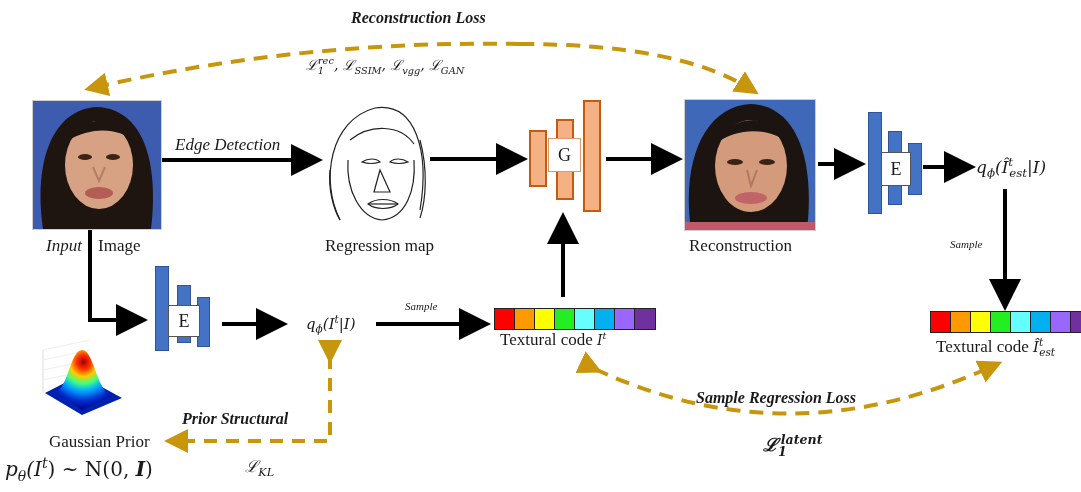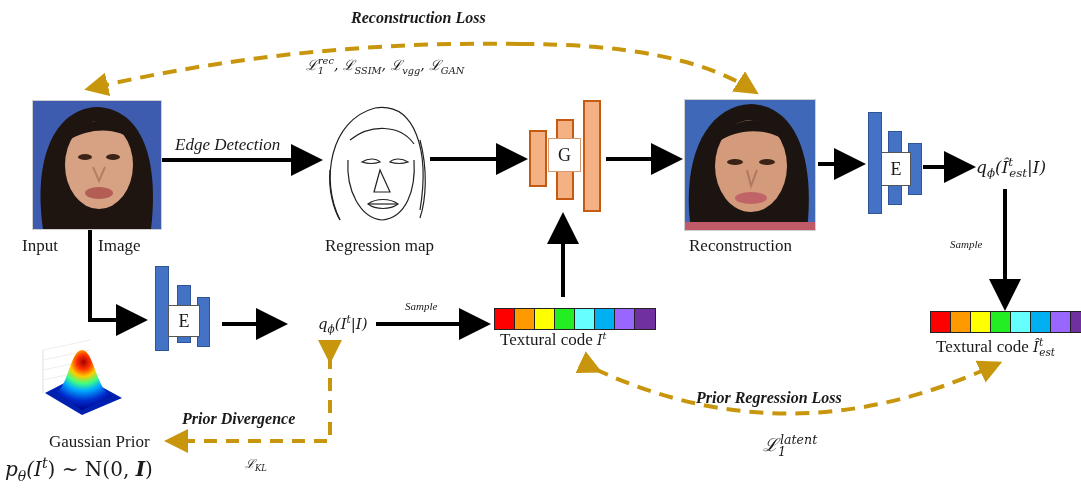--- a/index.html
+++ b/index.html
@@ -95,21 +95,21 @@
     <rect width="128" height="128" fill="#3d5cb0"></rect>
     <path d="M10,128 C0,60 20,8 64,6 C110,8 126,60 118,128 Z" fill="#1e1410"></path>
     <ellipse cx="66" cy="64" rx="34" ry="44" fill="#d7a283"></ellipse>
     <path d="M34,40 C44,14 92,12 100,40 C88,28 60,24 34,40 Z" fill="#1e1410"></path>
     <ellipse cx="52" cy="56" rx="7" ry="3" fill="#3b2417"></ellipse>
     <ellipse cx="80" cy="56" rx="7" ry="3" fill="#3b2417"></ellipse>
     <path d="M60,66 L66,80 L72,66" fill="none" stroke="#b57d62" stroke-width="2"></path>
     <ellipse cx="66" cy="92" rx="14" ry="6" fill="#b45d55"></ellipse>
   </svg>
 </div>
-<div class="abs lbl" style="left:22px; top:236px;">Input</div>
+<div class="abs lbl" style="left:46px; top:236px;font-style:italic;">Input</div>
 <div class="abs lbl" style="left:98px; top:236px;">Image</div>
 
 <div class="abs it lbl" style="left:175px; top:135px;">Edge Detection</div>
 
 <div class="abs" style="left:320px; top:100px; width:110px; height:130px;">
   <svg width="110" height="130">
     <g fill="none" stroke="#222" stroke-width="1.2">
       <path d="M20,120 C0,80 10,20 55,8 C95,2 110,50 100,110"></path>
       <path d="M28,60 C26,90 40,118 62,120 C86,118 96,90 94,60"></path>
       <path d="M30,40 C50,24 80,24 94,44"></path>
@@ -176,21 +176,21 @@
   <span class="math" style="font-size:15px;"><span>Î</span><sup>t</sup><sub style="margin-left:-4px;">est</sub></span>
 </div>
 
 <div class="abs" style="left:155px; top:266px; width:56px; height:85px;">
   <div class="abs blk-blue" style="left:0; top:0; width:14px; height:85px;"></div>
   <div class="abs blk-blue" style="left:22px; top:19px; width:14px; height:58px;"></div>
   <div class="abs blk-blue" style="left:42px; top:31px; width:13px; height:50px;"></div>
   <div class="abs box-white" style="left:13px; top:39px; width:32px; height:32px;">E</div>
 </div>
 
-<div class="abs math" style="left:318px; top:313px; font-size:15px;">
+<div class="abs math" style="left:306px; top:313px; font-size:15px;">
   <span>q</span><sub>ϕ</sub><span>(I</span><sup>t</sup><span>|I)</span>
 </div>
 <div class="abs small-it" style="left:405px; top:300px;">Sample</div>
 
 <div class="abs" style="left:494px; top:308px;">
   <div class="code-bar" id="code-main">
       <div class="code-cell" style="background: rgb(255, 0, 0);"></div>
       <div class="code-cell" style="background: rgb(255, 153, 0);"></div>
       <div class="code-cell" style="background: rgb(255, 255, 0);"></div>
       <div class="code-cell" style="background: rgb(34, 238, 34);"></div>
@@ -198,22 +198,22 @@
       <div class="code-cell" style="background: rgb(0, 176, 240);"></div>
       <div class="code-cell" style="background: rgb(153, 102, 255);"></div>
       <div class="code-cell" style="background: rgb(112, 48, 160);"></div>
     </div>
 </div>
 <div class="abs lbl" style="left:500px; top:330px;">
   <span>Textural code</span>
   <span class="math" style="font-size:14px;"><span>I</span><sup>t</sup></span>
 </div>
 
-<div class="abs bold-it lbl" style="left:182px; top:410px;">Prior Divergence</div>
-<div class="abs math" style="left:245px; top:455px; font-size:12px;"><span class="calL">ℒ</span><sub>KL</sub></div>
-
-<div class="abs bold-it lbl" style="left:696px; top:389px;">Prior Regression Loss</div>
-<div class="abs math" style="left:763px; top:432px; font-size:18px;"><span class="calL">ℒ</span><sub>1</sub><sup style="margin-left:-6px;">latent</sup></div>
+<div class="abs bold-it lbl" style="left:182px; top:410px;">Prior Structural</div>
+<div class="abs math" style="left:245px; top:455px; font-size:16px;"><span class="calL">ℒ</span><sub>KL</sub></div>
+
+<div class="abs bold-it lbl" style="left:696px; top:389px;">Sample Regression Loss</div>
+<div class="abs math" style="left:763px; top:432px; font-size:18px;font-weight:bold;"><span class="calL">ℒ</span><sub>1</sub><sup style="margin-left:-6px;">latent</sup></div>
 
 <div class="abs lbl" style="left:25px; top:432px;margin-left:24px;">Gaussian Prior</div>
 <div class="abs math" style="left:5px; top:455px; font-size:20px;">
   <span>p</span><sub>θ</sub><span>(I</span><sup>t</sup><span style="font-style:normal;">) ~ N(0, </span><b>I</b><span style="font-style:normal;">)</span>
 </div>
 
 </body></html>

